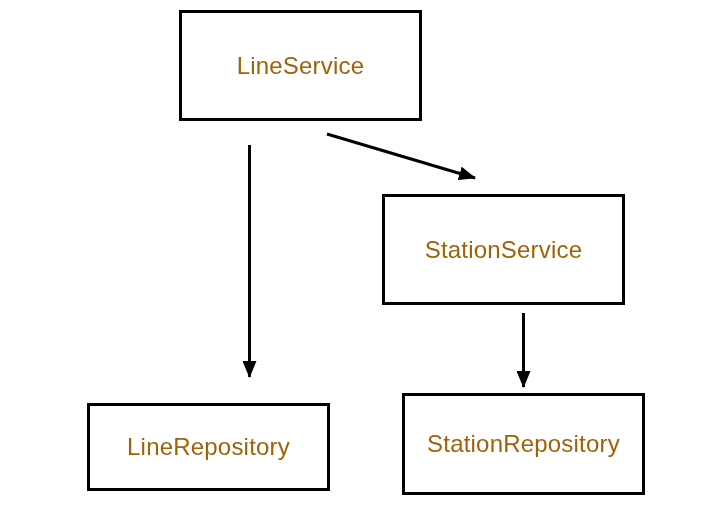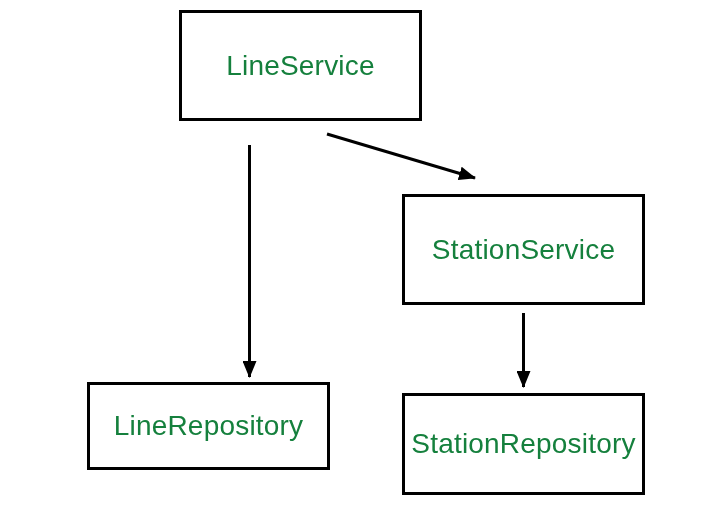--- a/index.html
+++ b/index.html
@@ -18,29 +18,29 @@
   .node {
     position: absolute;
     box-sizing: border-box;
     border: 3px solid #000000;
     background: #ffffff;
     display: flex;
     align-items: center;
     justify-content: center;
   }
   .node-label {
-    font-size: 28px;
+    font-size: 24px;
     line-height: 1;
-    color: #15803d;
+    color: #a16207;
     letter-spacing: 0.2px;
     white-space: nowrap;
   }
   #node-line-service        { left: 179px; top: 10px;  width: 243px; height: 111px; }
-  #node-station-service     { left: 402px; top: 194px; width: 243px; height: 111px; text-align: right; }
-  #node-line-repository     { left: 87px;  top: 382px; width: 243px; height: 88px; }
+  #node-station-service     { left: 382px; top: 194px; width: 243px; height: 111px; text-align: right; }
+  #node-line-repository     { left: 87px;  top: 403px; width: 243px; height: 88px; }
   #node-station-repository  { left: 402px; top: 393px; width: 243px; height: 102px; }
   .edges-layer {
     position: absolute;
     left: 0;
     top: 0;
     width: 717px;
     height: 520px;
     pointer-events: none;
   }
 </style>

